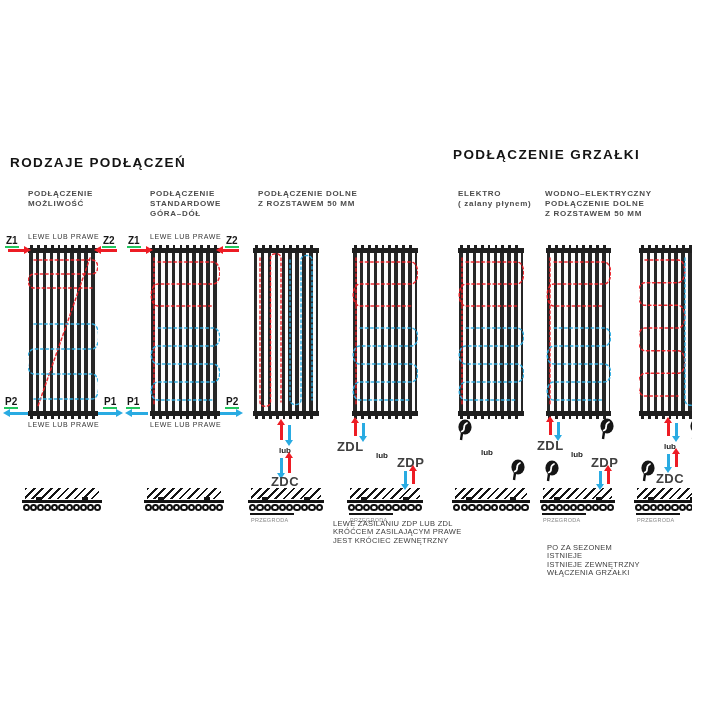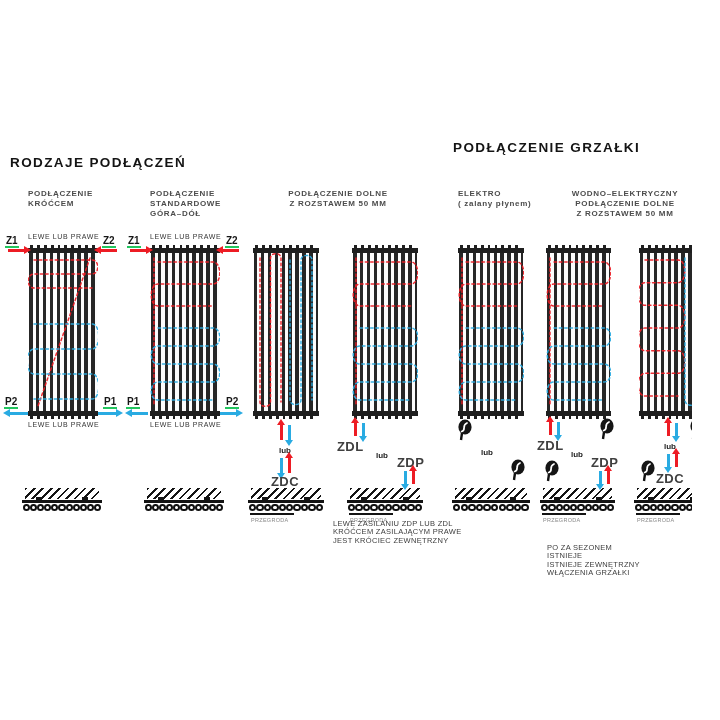--- a/index.html
+++ b/index.html
@@ -1,20 +1,20 @@
 <!DOCTYPE html>
 <html style="--supply: #ed1c24; --return: #29abe2;"><head>
 <meta charset="utf-8">
 <style>
   html,body{margin:0;padding:0;background:#fff;}
   #stage{position:relative;width:692px;height:720px;background:#ffffff;
          font-family:"Liberation Sans",sans-serif;overflow:hidden;}
   .h1{position:absolute;font-size:13.5px;font-weight:bold;letter-spacing:1.4px;color:#141414;white-space:nowrap;}
   .sub{position:absolute;font-size:8px;font-weight:bold;letter-spacing:.7px;line-height:9.8px;color:#4c4c4c;white-space:nowrap;}
-  .sub.center{text-align:center;}
+  .sub.center{text-align:left;}
   .rad{position:absolute;height:176px;}
   .rtop,.rbot{position:absolute;left:0;right:0;height:5px;background:#1f1f1f;}
   .rtop{top:4px;}.rbot{bottom:4px;}
   .rtop::before{content:"";position:absolute;top:-3px;left:2px;right:2px;height:3px;
     background:repeating-linear-gradient(90deg,#1f1f1f 0 2.8px,transparent 2.8px 6.9px);}
   .rbot::after{content:"";position:absolute;bottom:-3px;left:2px;right:2px;height:3px;
     background:repeating-linear-gradient(90deg,#1f1f1f 0 2.8px,transparent 2.8px 6.9px);}
   .tubes{position:absolute;top:9px;bottom:9px;left:1px;right:1px;
     background:repeating-linear-gradient(90deg,#262626 0 3.5px,#fcfcfc 3.5px 6.9px);}
   svg.flow{position:absolute;left:0;top:0;width:100%;height:100%;}
@@ -46,25 +46,25 @@
   .przegbar{position:absolute;top:25px;left:2px;width:58%;height:2.4px;background:#141414;}
   .przeg{position:absolute;top:28.5px;left:3px;font-size:5.5px;letter-spacing:.3px;color:#8a8a8a;}
   .note{position:absolute;font-size:7.5px;line-height:8.4px;letter-spacing:.3px;color:#3c3c3c;white-space:nowrap;}
 </style>
 </head>
 <body>
 
 <div id="stage">
 
   <div class="h1" style="left:10px;top:155px">RODZAJE PODŁĄCZEŃ</div>
-  <div class="h1" style="left:453px;top:140px">PODŁĄCZENIE GRZAŁKI</div>
+  <div class="h1" style="left:453px;top:147px">PODŁĄCZENIE GRZAŁKI</div>
 
   <div class="sub" style="left:28px;top:189px">
     <div>PODŁĄCZENIE</div>
-    <div>KRÓĆCEM</div>
+    <div>MOŻLIWOŚĆ</div>
   </div>
   <div class="sub" style="left:150px;top:189px">
     <div>PODŁĄCZENIE</div>
     <div>STANDARDOWE</div>
     <div>GÓRA–DÓŁ</div>
   </div>
   <div class="sub center" style="left:258px;top:189px;width:160px">
     <div>PODŁĄCZENIE DOLNE</div>
     <div>Z ROZSTAWEM 50 MM</div>
   </div>

